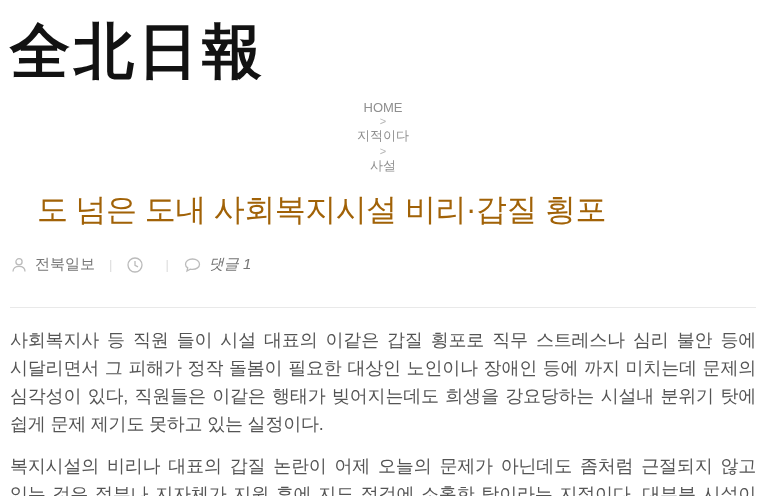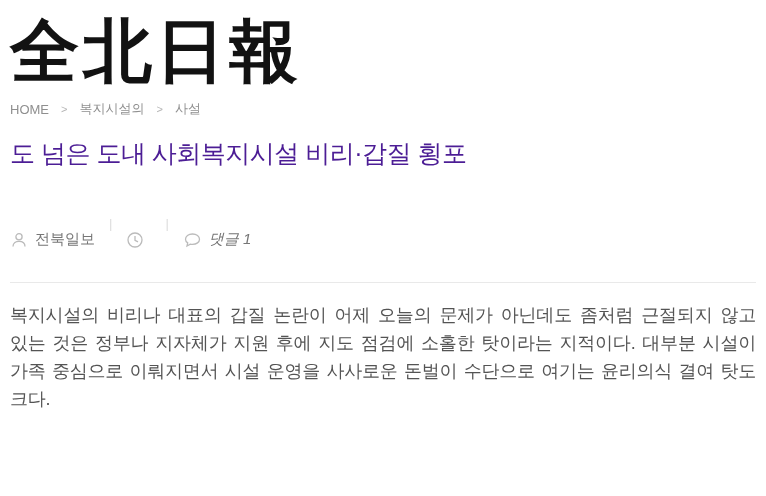--- a/index.html
+++ b/index.html
@@ -9,63 +9,65 @@
     height: 496px;
     overflow: hidden;
     font-family: "Liberation Sans", "DejaVu Sans", sans-serif;
     color: #555555;
   }
   .page { width: 766px; height: 496px; padding: 0 10px; overflow: hidden; }
 
   
   .logo {
     margin-top: 16px;
-    font-size: 69px;
+    font-size: 60px;
     font-weight: 900;
     line-height: 72px;
     letter-spacing: 4px;
     color: #121212;
     display: inline-block;
     cursor: pointer;
   }
 
   
   .breadcrumb {
     margin-top: 12px;
     font-size: 13px;
     color: #8f8f8f;
     display: flex;
     align-items: center;
+    flex-direction: column;
   }
   .breadcrumb .crumb { color: #8f8f8f; cursor: pointer; }
   .breadcrumb .sep {
     color: #b5b5b5;
     font-size: 11px;
     margin: 0 12px;
   }
 
   
   .headline {
     margin-top: 15px;
-    font-size: 25px;
+    font-size: 31px;
     font-weight: 500;
     letter-spacing: -0.5px;
     line-height: 40px;
-    color: #4c1d95;
+    color: #a16207;
+    margin-left: 27px;
   }
 
   
   .meta {
     margin-top: 25px;
     display: flex;
     align-items: center;
     font-size: 15px;
     color: #767676;
   }
-  .meta-item { display: flex; align-items: flex-end; margin-top: 32px; }
+  .meta-item { display: flex; align-items: flex-end; }
   .meta-icon { display: inline-flex; margin-right: 7px; }
   .meta-icon svg { display: block; }
   .meta .vsep {
     color: #dddddd;
     margin: 0 14px;
     font-size: 13px;
   }
   .meta-link { cursor: pointer; font-style: italic; }
 
   
@@ -92,21 +94,21 @@
 
 <div class="page">
 
   
   <div class="logo">全北日報</div>
 
   
   <nav class="breadcrumb">
     <span class="crumb">HOME</span>
     <span class="sep">&gt;</span>
-    <span class="crumb">복지시설의</span>
+    <span class="crumb">지적이다</span>
     <span class="sep">&gt;</span>
     <span class="crumb">사설</span>
   </nav>
 
   
   <h1 class="headline">도 넘은 도내 사회복지시설 비리·갑질 횡포</h1>
 
   
   <div class="meta">
 
@@ -142,16 +144,17 @@
       <span>댓글 1</span>
     </span>
 
   </div>
 
   
   <hr class="divider">
 
   
   <div class="article-body">
+    <p>사회복지사 등 직원 들이 시설 대표의 이같은 갑질 횡포로 직무 스트레스나 심리 불안 등에 시달리면서 그 피해가 정작 돌봄이 필요한 대상인 노인이나 장애인 등에 까지 미치는데 문제의 심각성이 있다, 직원들은 이같은 행태가 빚어지는데도 희생을 강요당하는 시설내 분위기 탓에 쉽게 문제 제기도 못하고 있는 실정이다.</p>
     <p>복지시설의 비리나 대표의 갑질 논란이 어제 오늘의 문제가 아닌데도 좀처럼 근절되지 않고 있는 것은 정부나 지자체가 지원 후에 지도 점검에 소홀한 탓이라는 지적이다. 대부분 시설이 가족 중심으로 이뤄지면서 시설 운영을 사사로운 돈벌이 수단으로 여기는 윤리의식 결여 탓도 크다.</p>
   </div>
 
 </div>
 
 </body></html>

